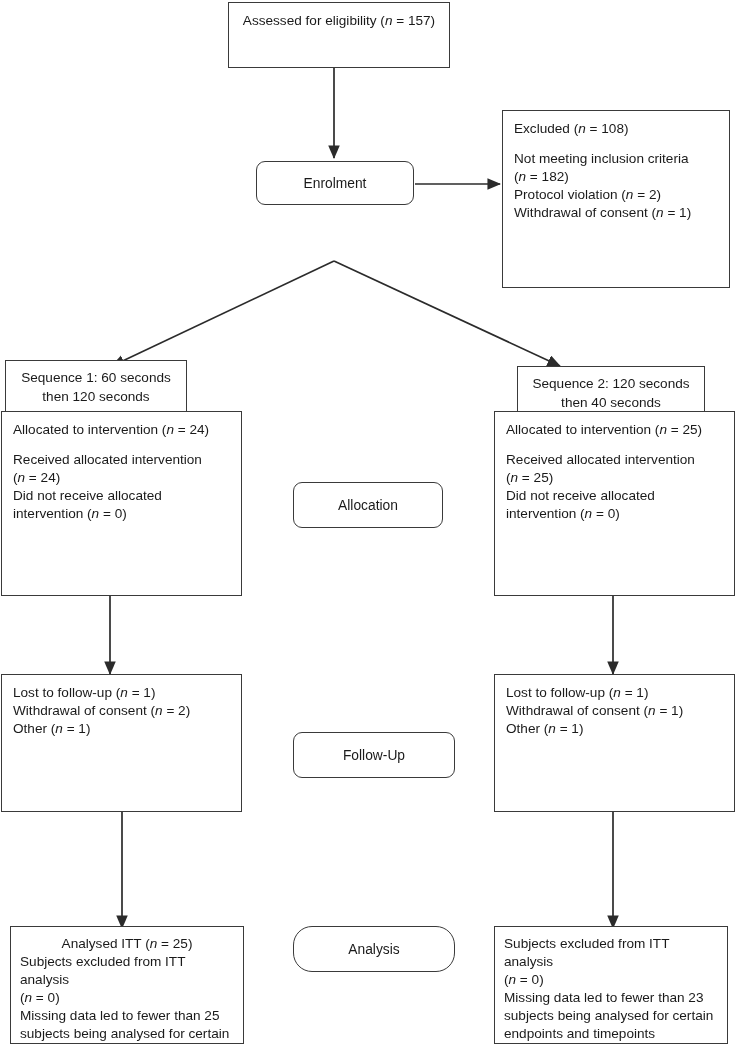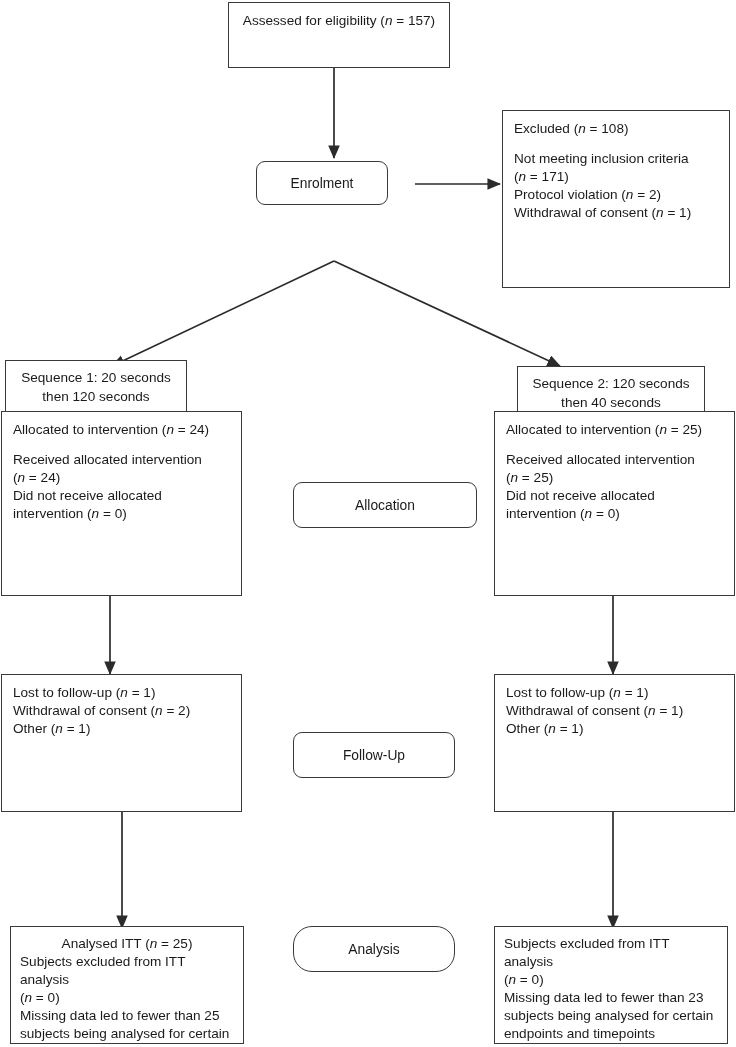--- a/index.html
+++ b/index.html
@@ -91,34 +91,34 @@
     <div class="pad center" style="padding-top:9px;">
       <span>Assessed for eligibility (</span><span class="ital">n</span><span> = 157)</span>
     </div>
   </div>
 
   <div class="box" style="left:502px; top:110px; width:228px; height:178px;">
     <div class="pad left">
       <p><span>Excluded (</span><span class="ital">n</span><span> = 108)</span></p>
       <div class="gap"></div>
       <p>Not meeting inclusion criteria</p>
-      <p><span>(</span><span class="ital">n</span><span> = 171)</span></p>
+      <p><span>(</span><span class="ital">n</span><span> = 182)</span></p>
       <p><span>Protocol violation (</span><span class="ital">n</span><span> = 2)</span></p>
       <p><span>Withdrawal of consent (</span><span class="ital">n</span><span> = 1)</span></p>
     </div>
   </div>
 
-  <div class="stage" style="left:256px; top:161px; width:132px; height:44px;">
+  <div class="stage" style="left:256px; top:161px; width:158px; height:44px;">
     <span>Enrolment</span>
   </div>
 
 
   <div class="box" style="left:5px; top:360px; width:182px; height:58px;">
     <div class="pad center" style="padding:8px 6px 0 6px; line-height:1.38;">
-      <p>Sequence 1: 20 seconds</p>
+      <p>Sequence 1: 60 seconds</p>
       <p>then 120 seconds</p>
     </div>
   </div>
 
   <div class="box" style="left:517px; top:366px; width:188px; height:58px;">
     <div class="pad center" style="padding:8px 6px 0 6px; line-height:1.38;">
       <p>Sequence 2: 120 seconds</p>
       <p>then 40 seconds</p>
     </div>
   </div>
@@ -138,21 +138,21 @@
     <div class="pad left">
       <p><span>Allocated to intervention (</span><span class="ital">n</span><span> = 25)</span></p>
       <div class="gap"></div>
       <p>Received allocated intervention</p>
       <p><span>(</span><span class="ital">n</span><span> = 25)</span></p>
       <p>Did not receive allocated</p>
       <p><span>intervention (</span><span class="ital">n</span><span> = 0)</span></p>
     </div>
   </div>
 
-  <div class="stage" style="left:293px; top:482px; width:184px; height:46px;">
+  <div class="stage" style="left:293px; top:482px; width:150px; height:46px;">
     <span>Allocation</span>
   </div>
 
   <div class="box" style="left:1px; top:674px; width:241px; height:138px;">
     <div class="pad left">
       <p><span>Lost to follow-up (</span><span class="ital">n</span><span> = 1)</span></p>
       <p><span>Withdrawal of consent (</span><span class="ital">n</span><span> = 2)</span></p>
       <p><span>Other (</span><span class="ital">n</span><span> = 1)</span></p>
     </div>
   </div>

